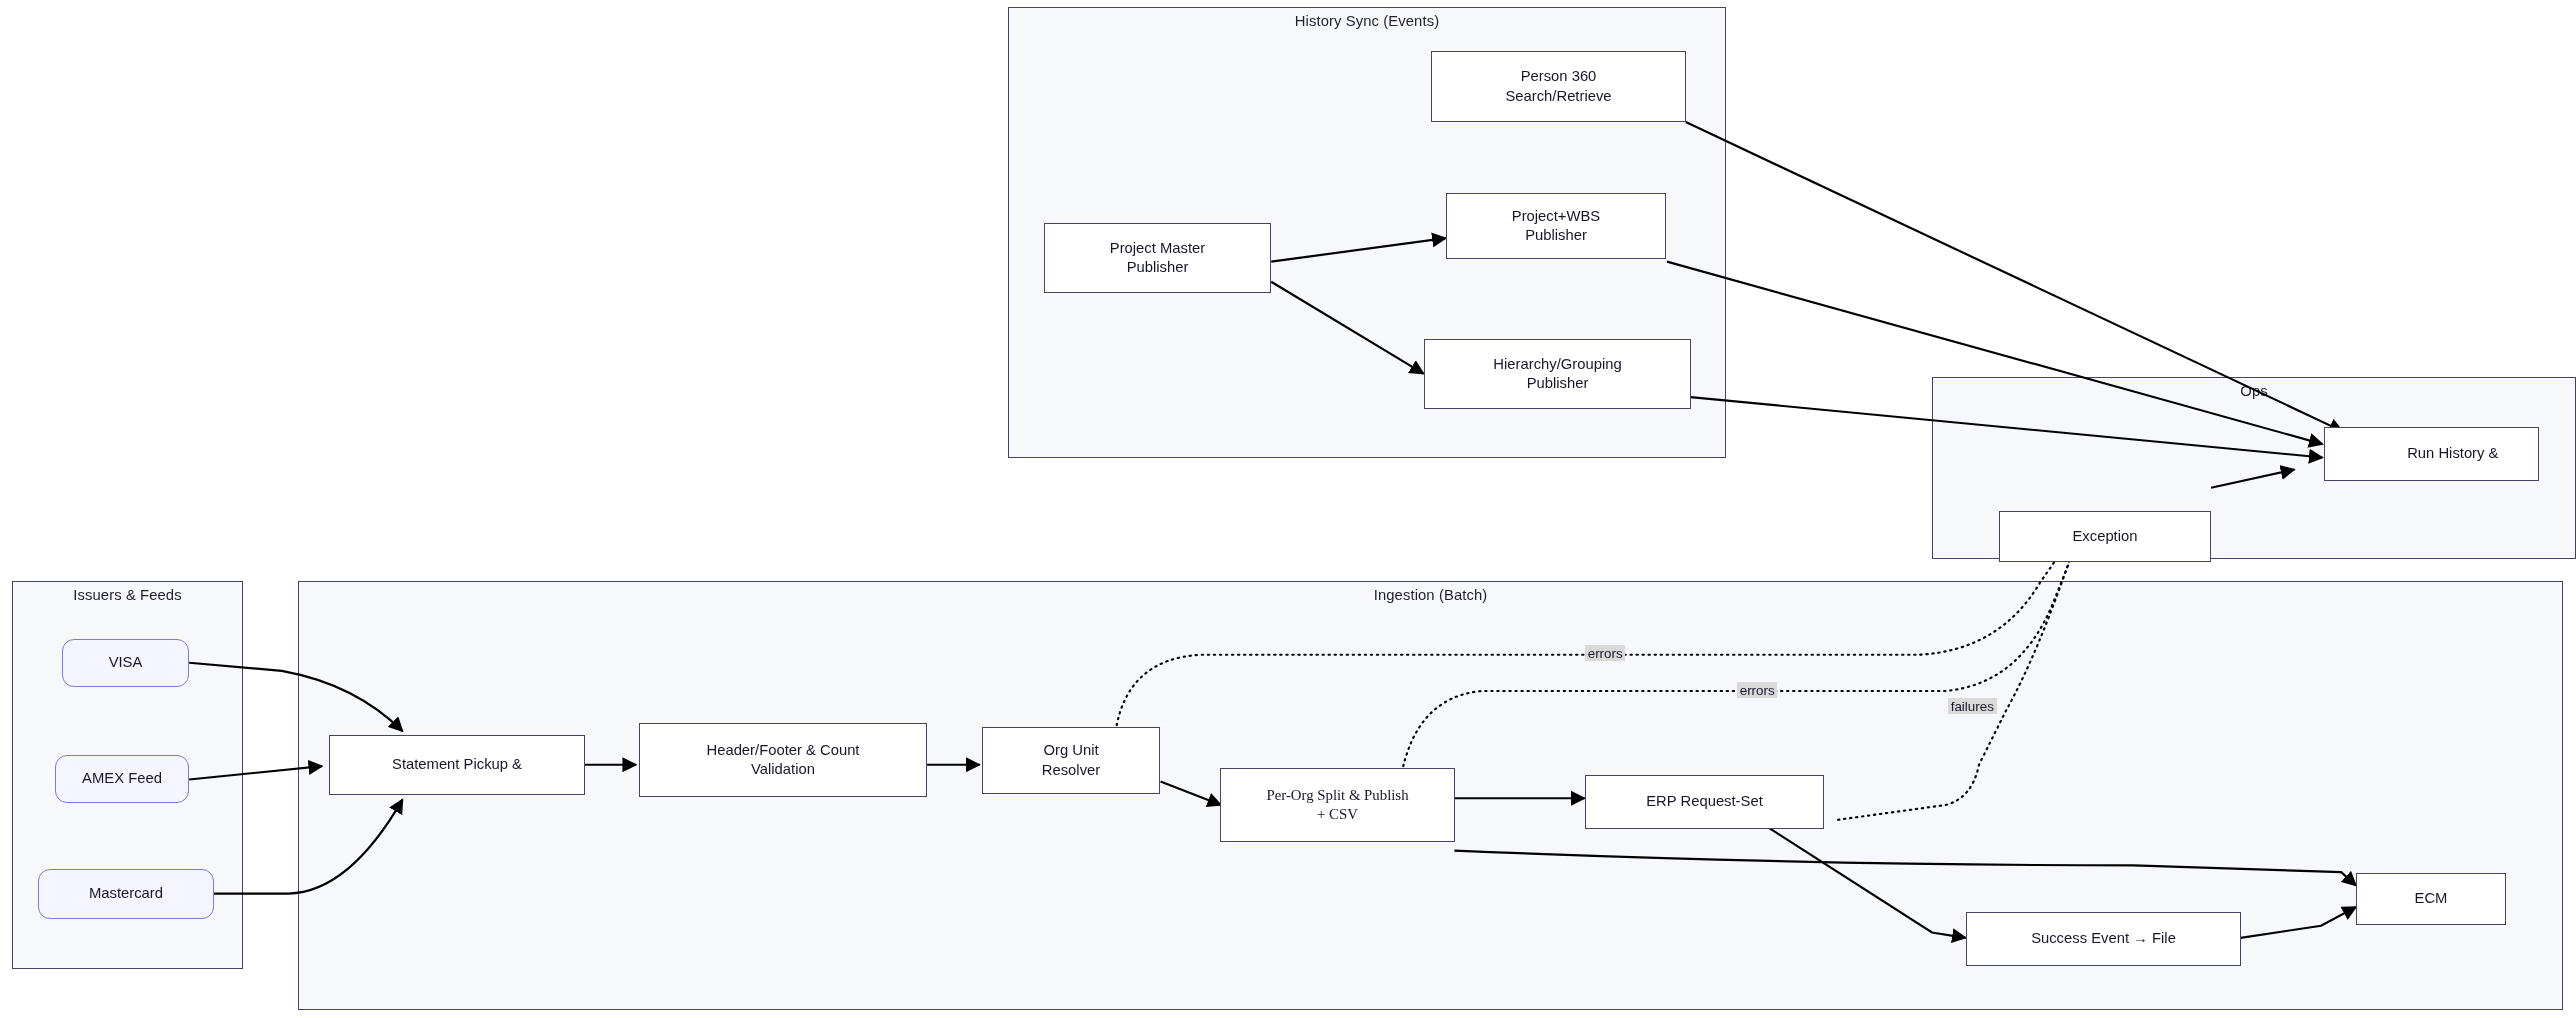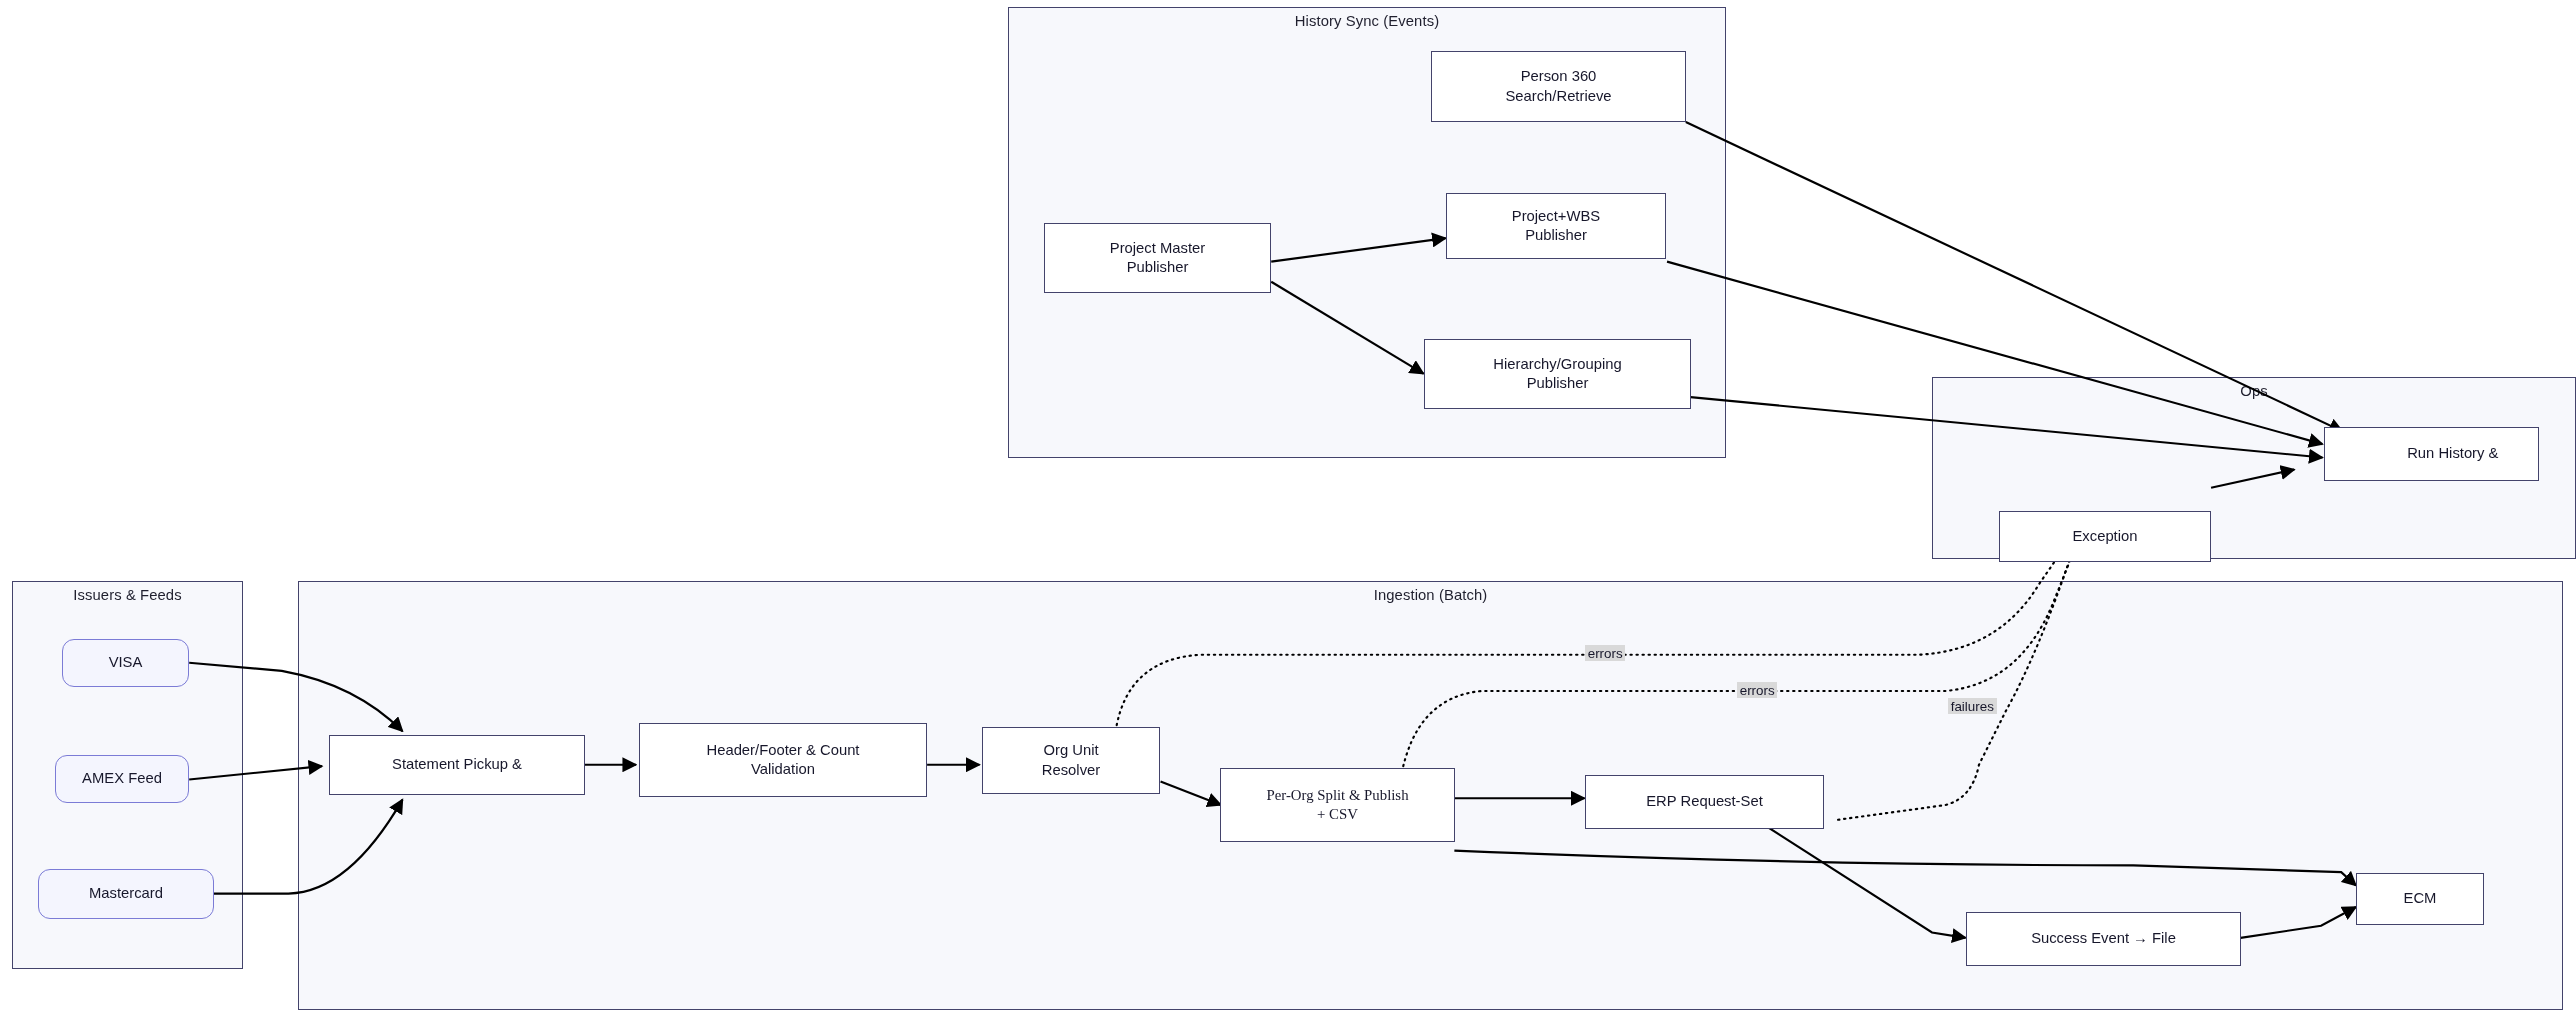--- a/index.html
+++ b/index.html
@@ -196,21 +196,21 @@
   </div>
 
   <div class="node" style="left:1585px; top:775px; width:239px; height:54px;">
     <span>ERP Request-Set</span>
   </div>
 
   <div class="node" style="left:1966px; top:912px; width:275px; height:54px;">
     <span>Success Event → File</span>
   </div>
 
-  <div class="node" style="left:2356px; top:873px; width:128px; height:52px;">
+  <div class="node" style="left:2356px; top:873px; width:150px; height:52px;">
     <span>ECM</span>
   </div>
 
   <div class="edge-label" style="left:1585px; top:645px;">errors</div>
   <div class="edge-label" style="left:1737px; top:682px;">errors</div>
   <div class="edge-label" style="left:1948px; top:698px;">failures</div>
 
 </div>
 
 

